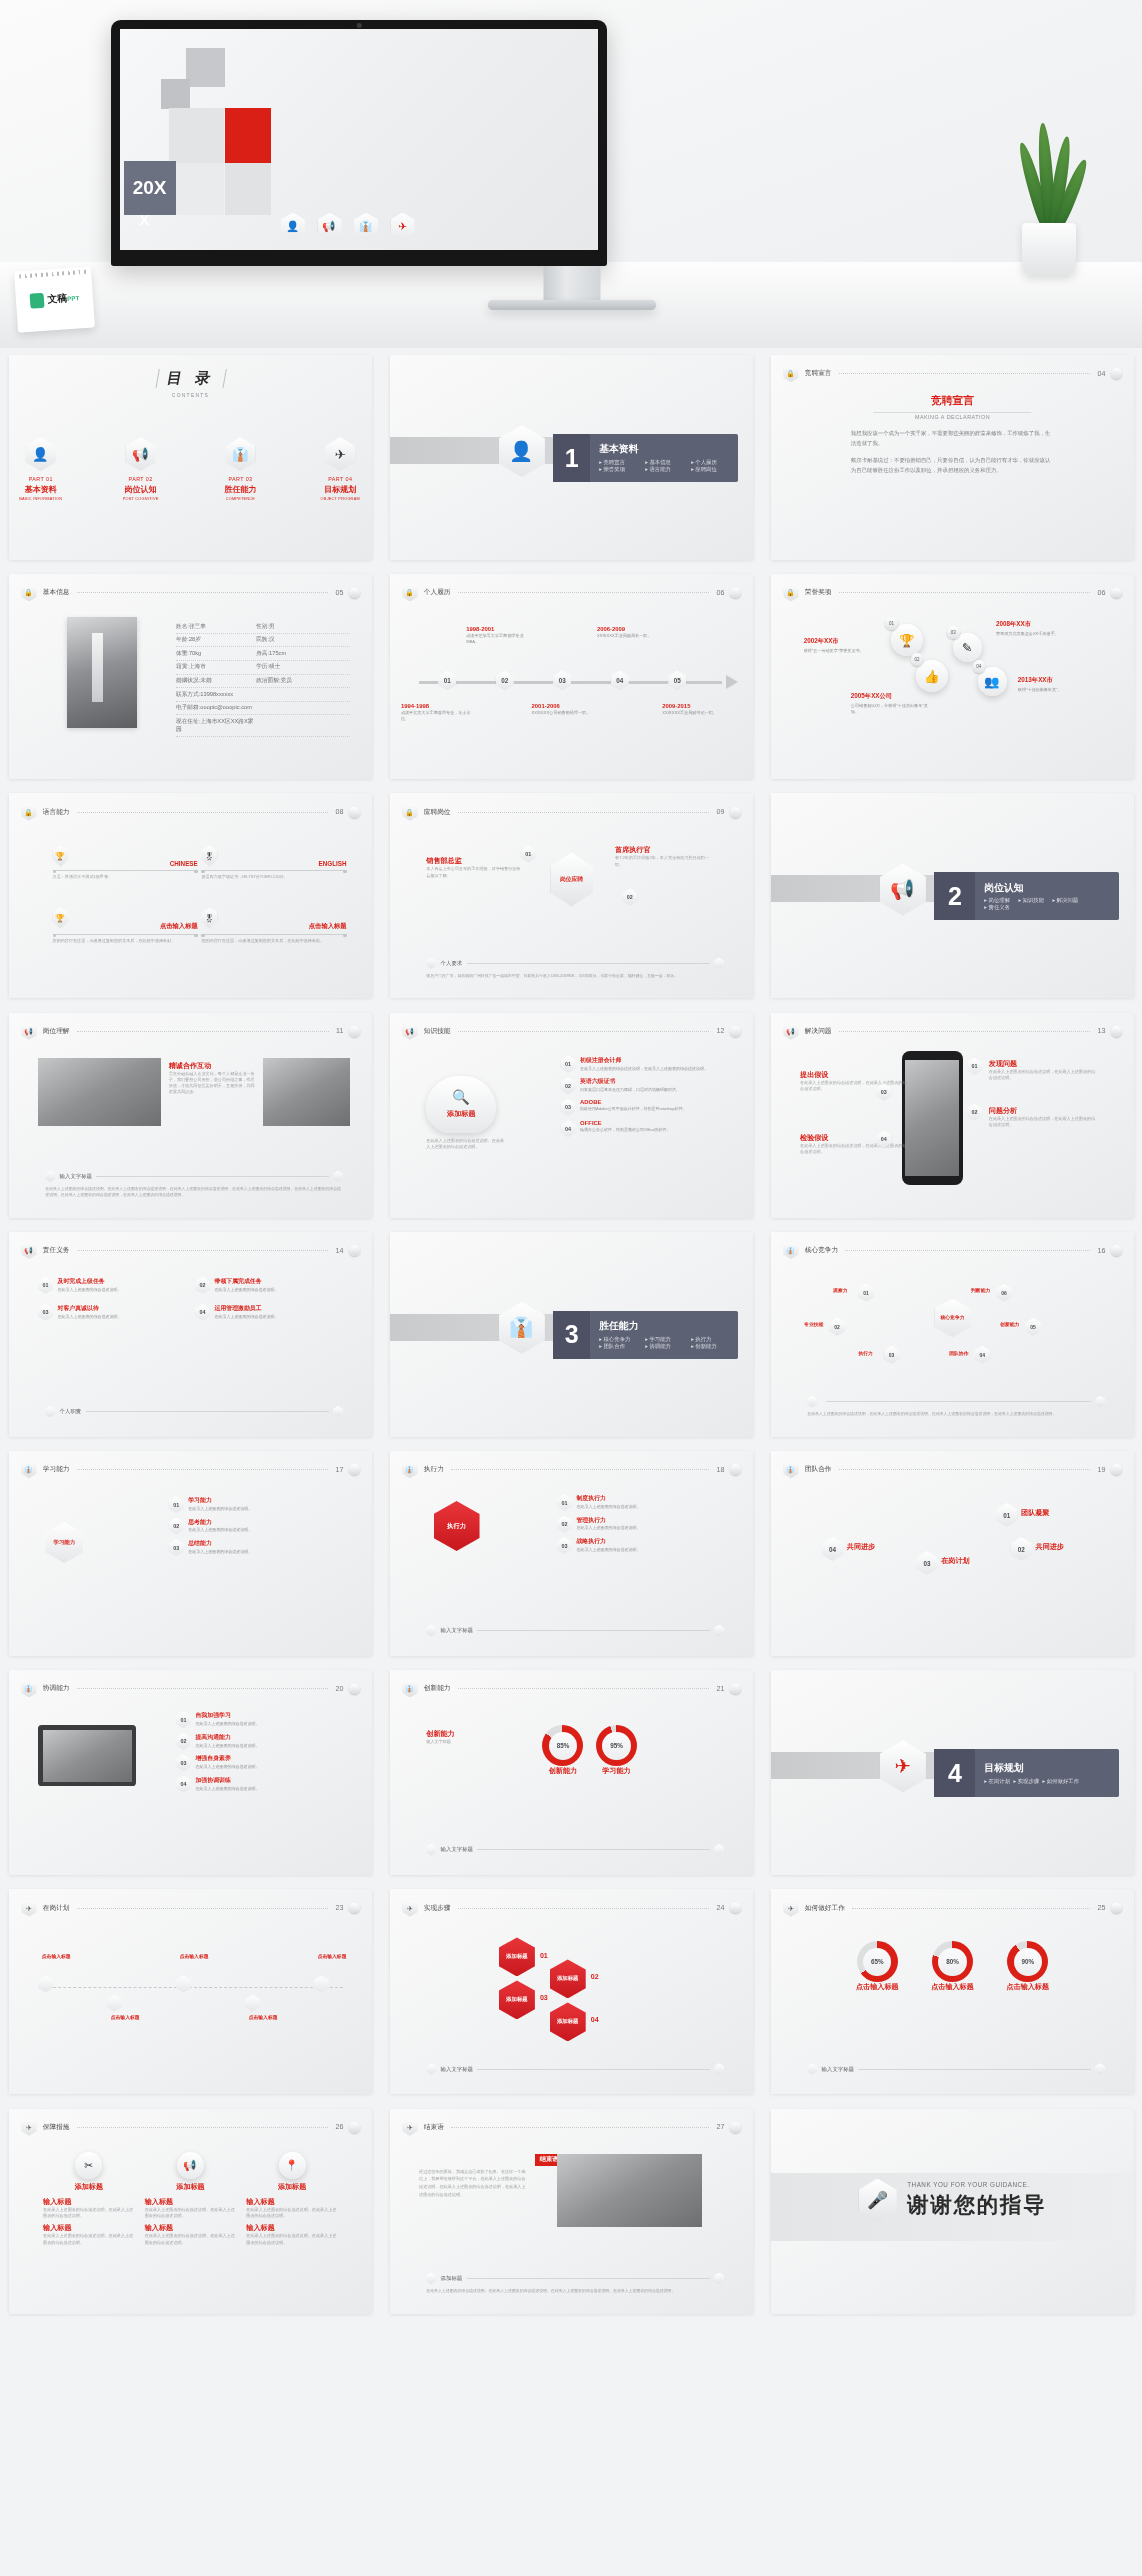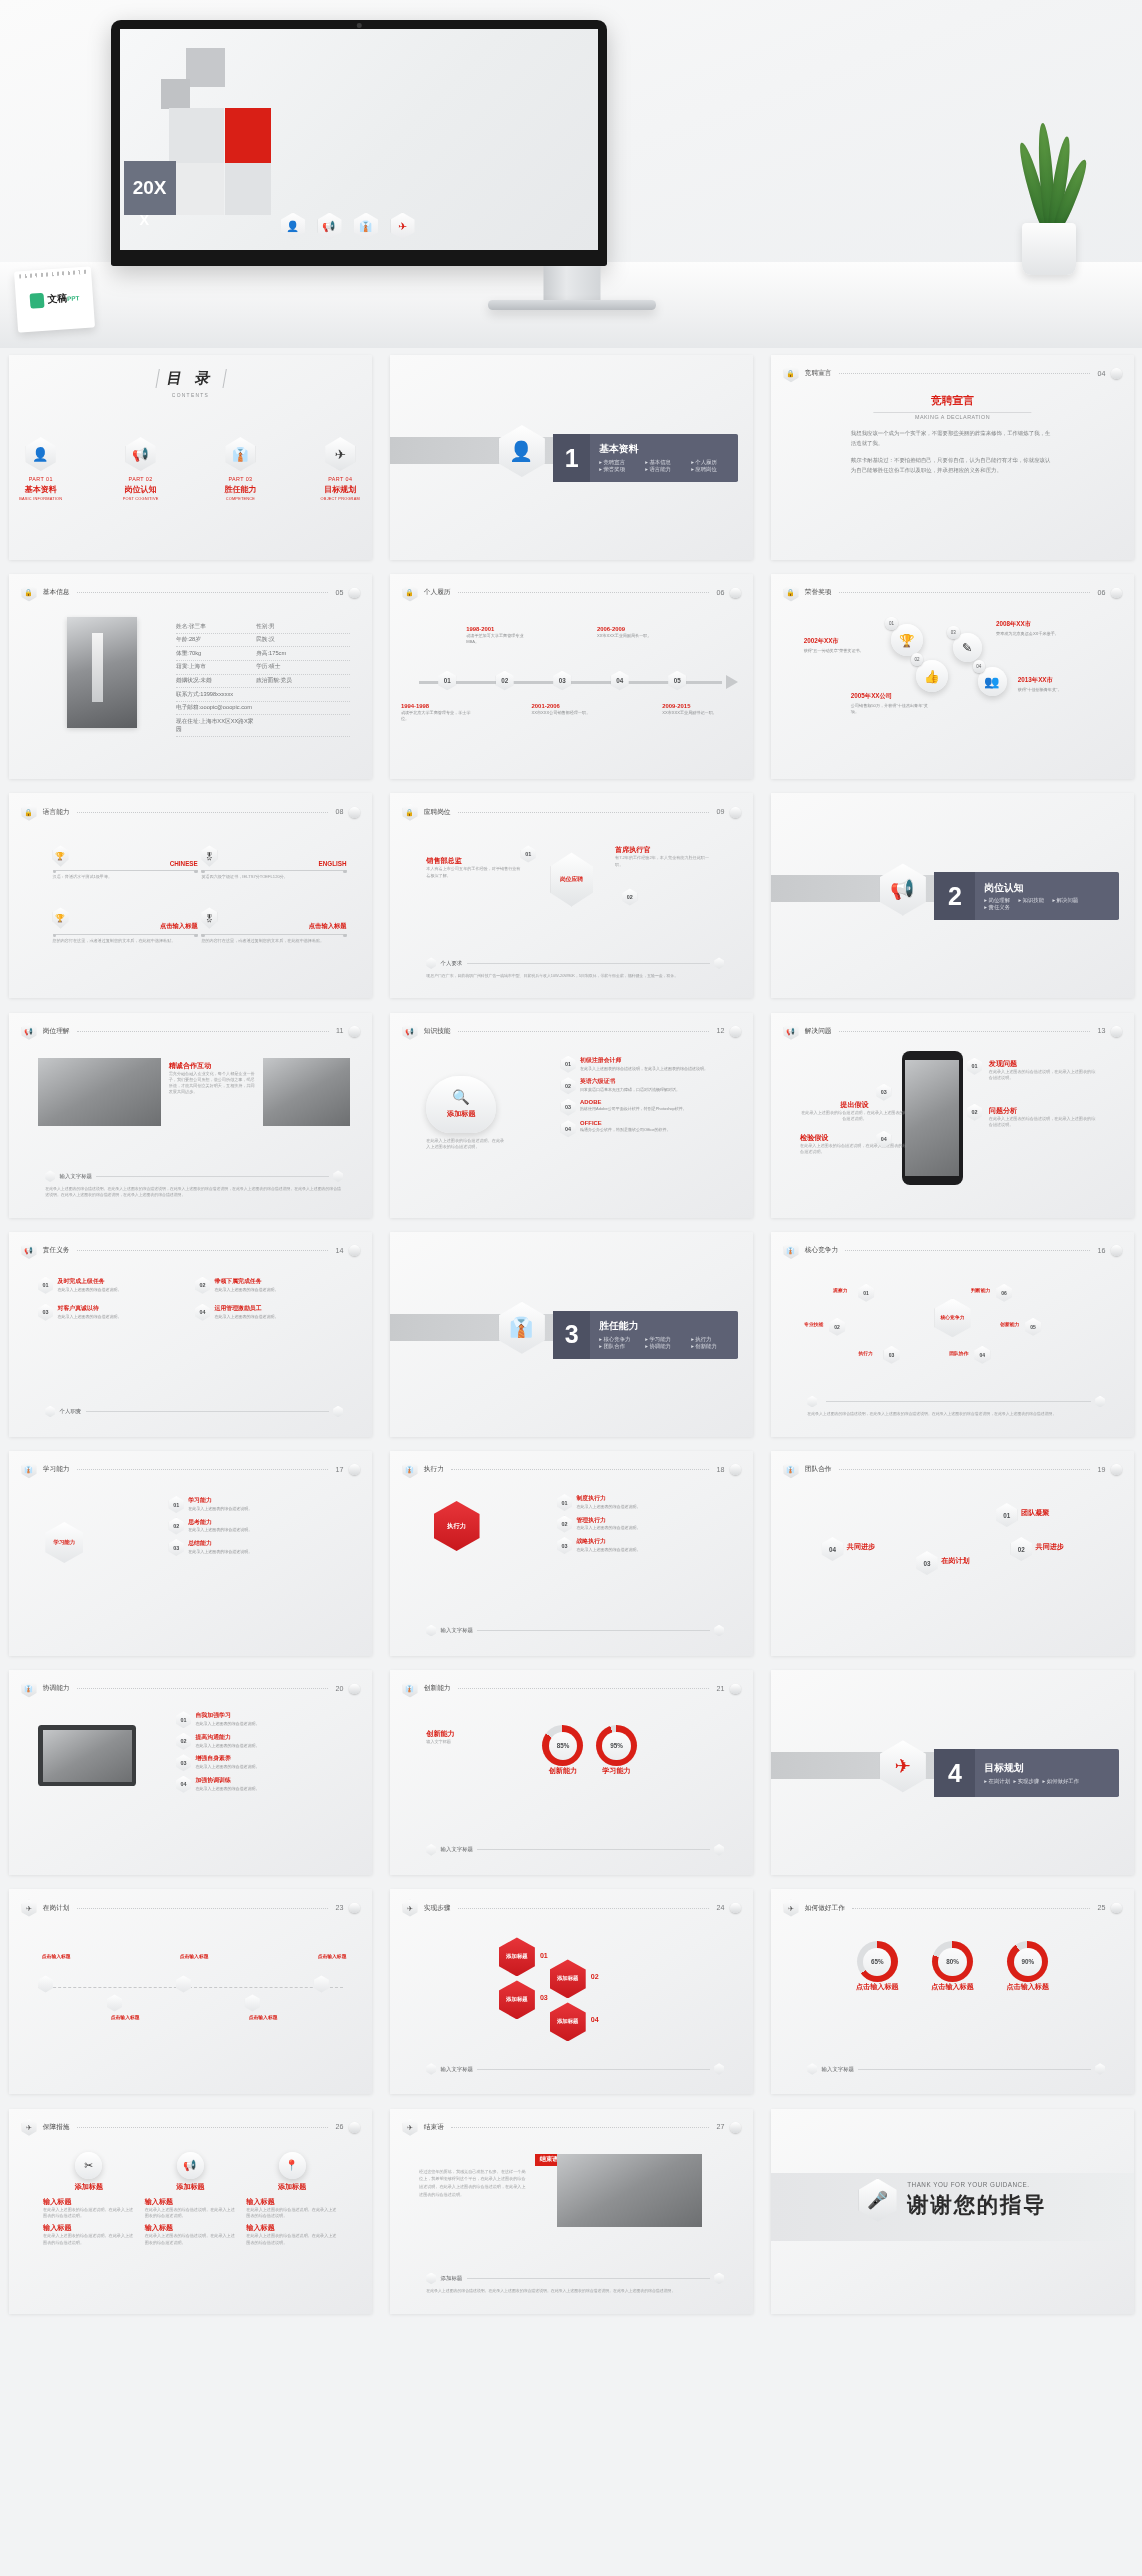--- a/index.html
+++ b/index.html
@@ -709,21 +709,21 @@
         <div style="position: absolute; left: 60%; top: 46px; width: 30%;">
           <div class="t-red-title">发现问题</div>
           <div class="t-mini">在此录入上述图表的综合描述说明，在此录入上述图表的综合描述说明。</div>
         </div>
         <div class="nl-hex" style="position: absolute; left: 54%; top: 45px;">01</div>
         <div style="position: absolute; left: 60%; top: 93px; width: 30%;">
           <div class="t-red-title">问题分析</div>
           <div class="t-mini">在此录入上述图表的综合描述说明，在此录入上述图表的综合描述说明。</div>
         </div>
         <div class="nl-hex" style="position: absolute; left: 54%; top: 91px;">02</div>
-        <div style="position: absolute; left: 8%; top: 87px; width: 30%; text-align: center;">
+        <div style="position: absolute; left: 8%; top: 57px; width: 30%;">
           <div class="t-red-title">提出假设</div>
           <div class="t-mini">在此录入上述图表的综合描述说明，在此录入上述图表的综合描述说明。</div>
         </div>
         <div class="nl-hex" style="position: absolute; left: 29%; top: 71px;">03</div>
         <div style="position: absolute; left: 8%; top: 120px; width: 30%;">
           <div class="t-red-title">检验假设</div>
           <div class="t-mini">在此录入上述图表的综合描述说明，在此录入上述图表的综合描述说明。</div>
         </div>
         <div class="nl-hex" style="position: absolute; left: 29%; top: 118px;">04</div>
       </div>

